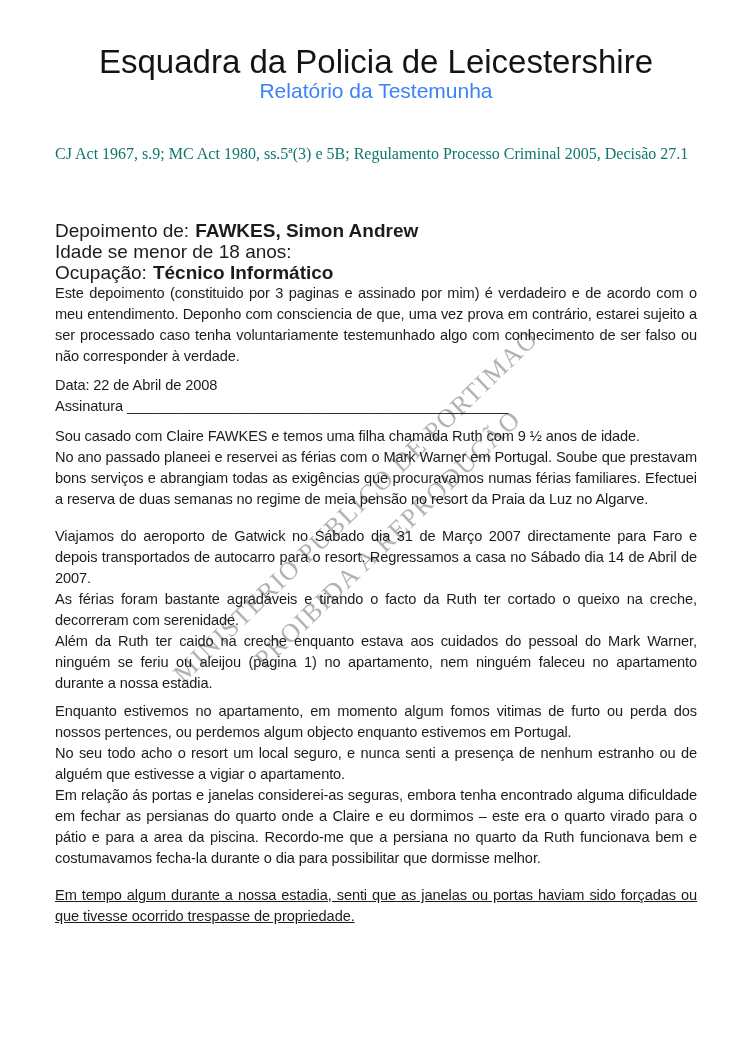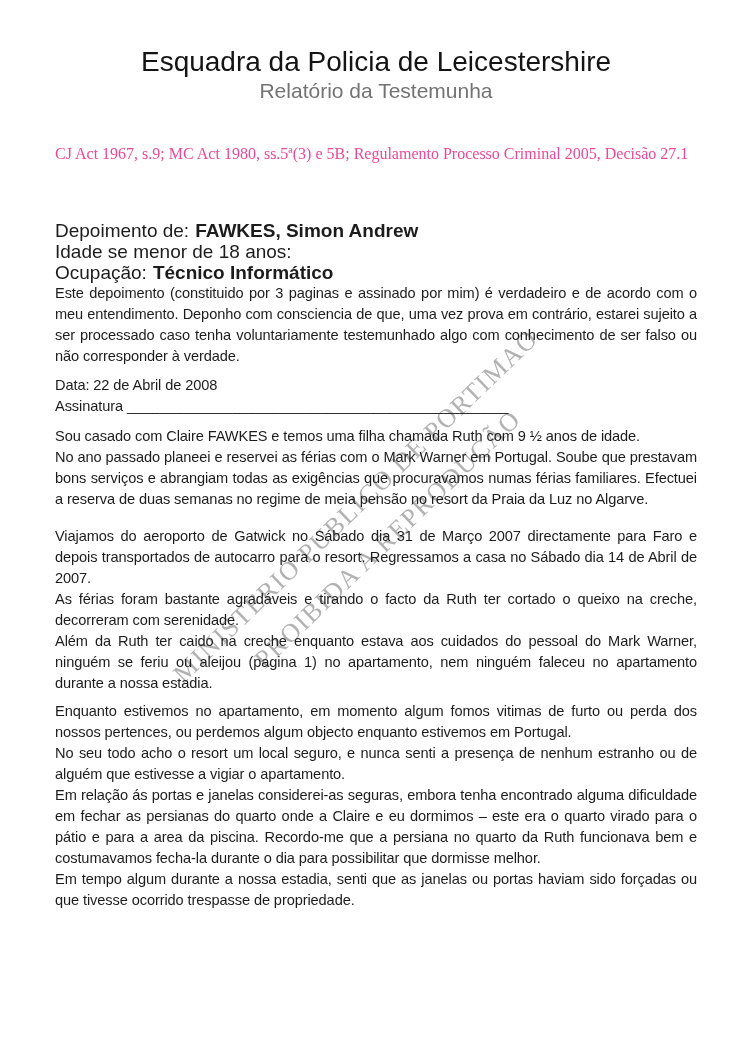--- a/index.html
+++ b/index.html
@@ -33,39 +33,39 @@
     user-select: none;
   }
   .content {
     position: relative;
     z-index: 1;
     padding: 46px 53px 0 55px;
   }
   .doc-title {
     margin: 0;
     text-align: center;
-    font-size: 28px;
+    font-size: 33px;
     line-height: 32px;
     font-weight: normal;
     color: #141414;
   }
   .doc-subtitle {
     margin: 0;
     text-align: center;
     font-size: 21px;
     line-height: 26px;
     font-weight: normal;
-    color: #737373;
+    color: #3b82f6;
   }
   .legal-line {
     margin-top: 40px;
     font-family: "Liberation Serif", serif;
     font-size: 16px;
     line-height: 20px;
-    color: #ec4899;
+    color: #0f766e;
   }
   .witness-info {
     margin-top: 56px;
     font-size: 19px;
     line-height: 21px;
   }
   .info-line .value {
     font-weight: bold;
     margin-left: 6px;
   }
@@ -76,21 +76,21 @@
   }
   .para .seg {
     text-align: justify;
   }
   .declaration { }
   .date-block  { margin-top: 8px; }
   .block-1 { margin-top: 9px; }
   .block-2 { margin-top: 16px; }
   .block-3 { }
   .block-4 { margin-top: 7px; }
-  .block-5 { margin-top: 0; }
+  .block-5 { margin-top: 16px; text-decoration: underline; }
   .sig-line { letter-spacing: 0; }
 </style>
 </head>
 <body>
 
 <div class="watermark">
   <div>MINISTERIO PUBLICO DE PORTIMAO</div>
   <div>PROIBIDA A REPRODUÇÃO</div>
 </div>
 

